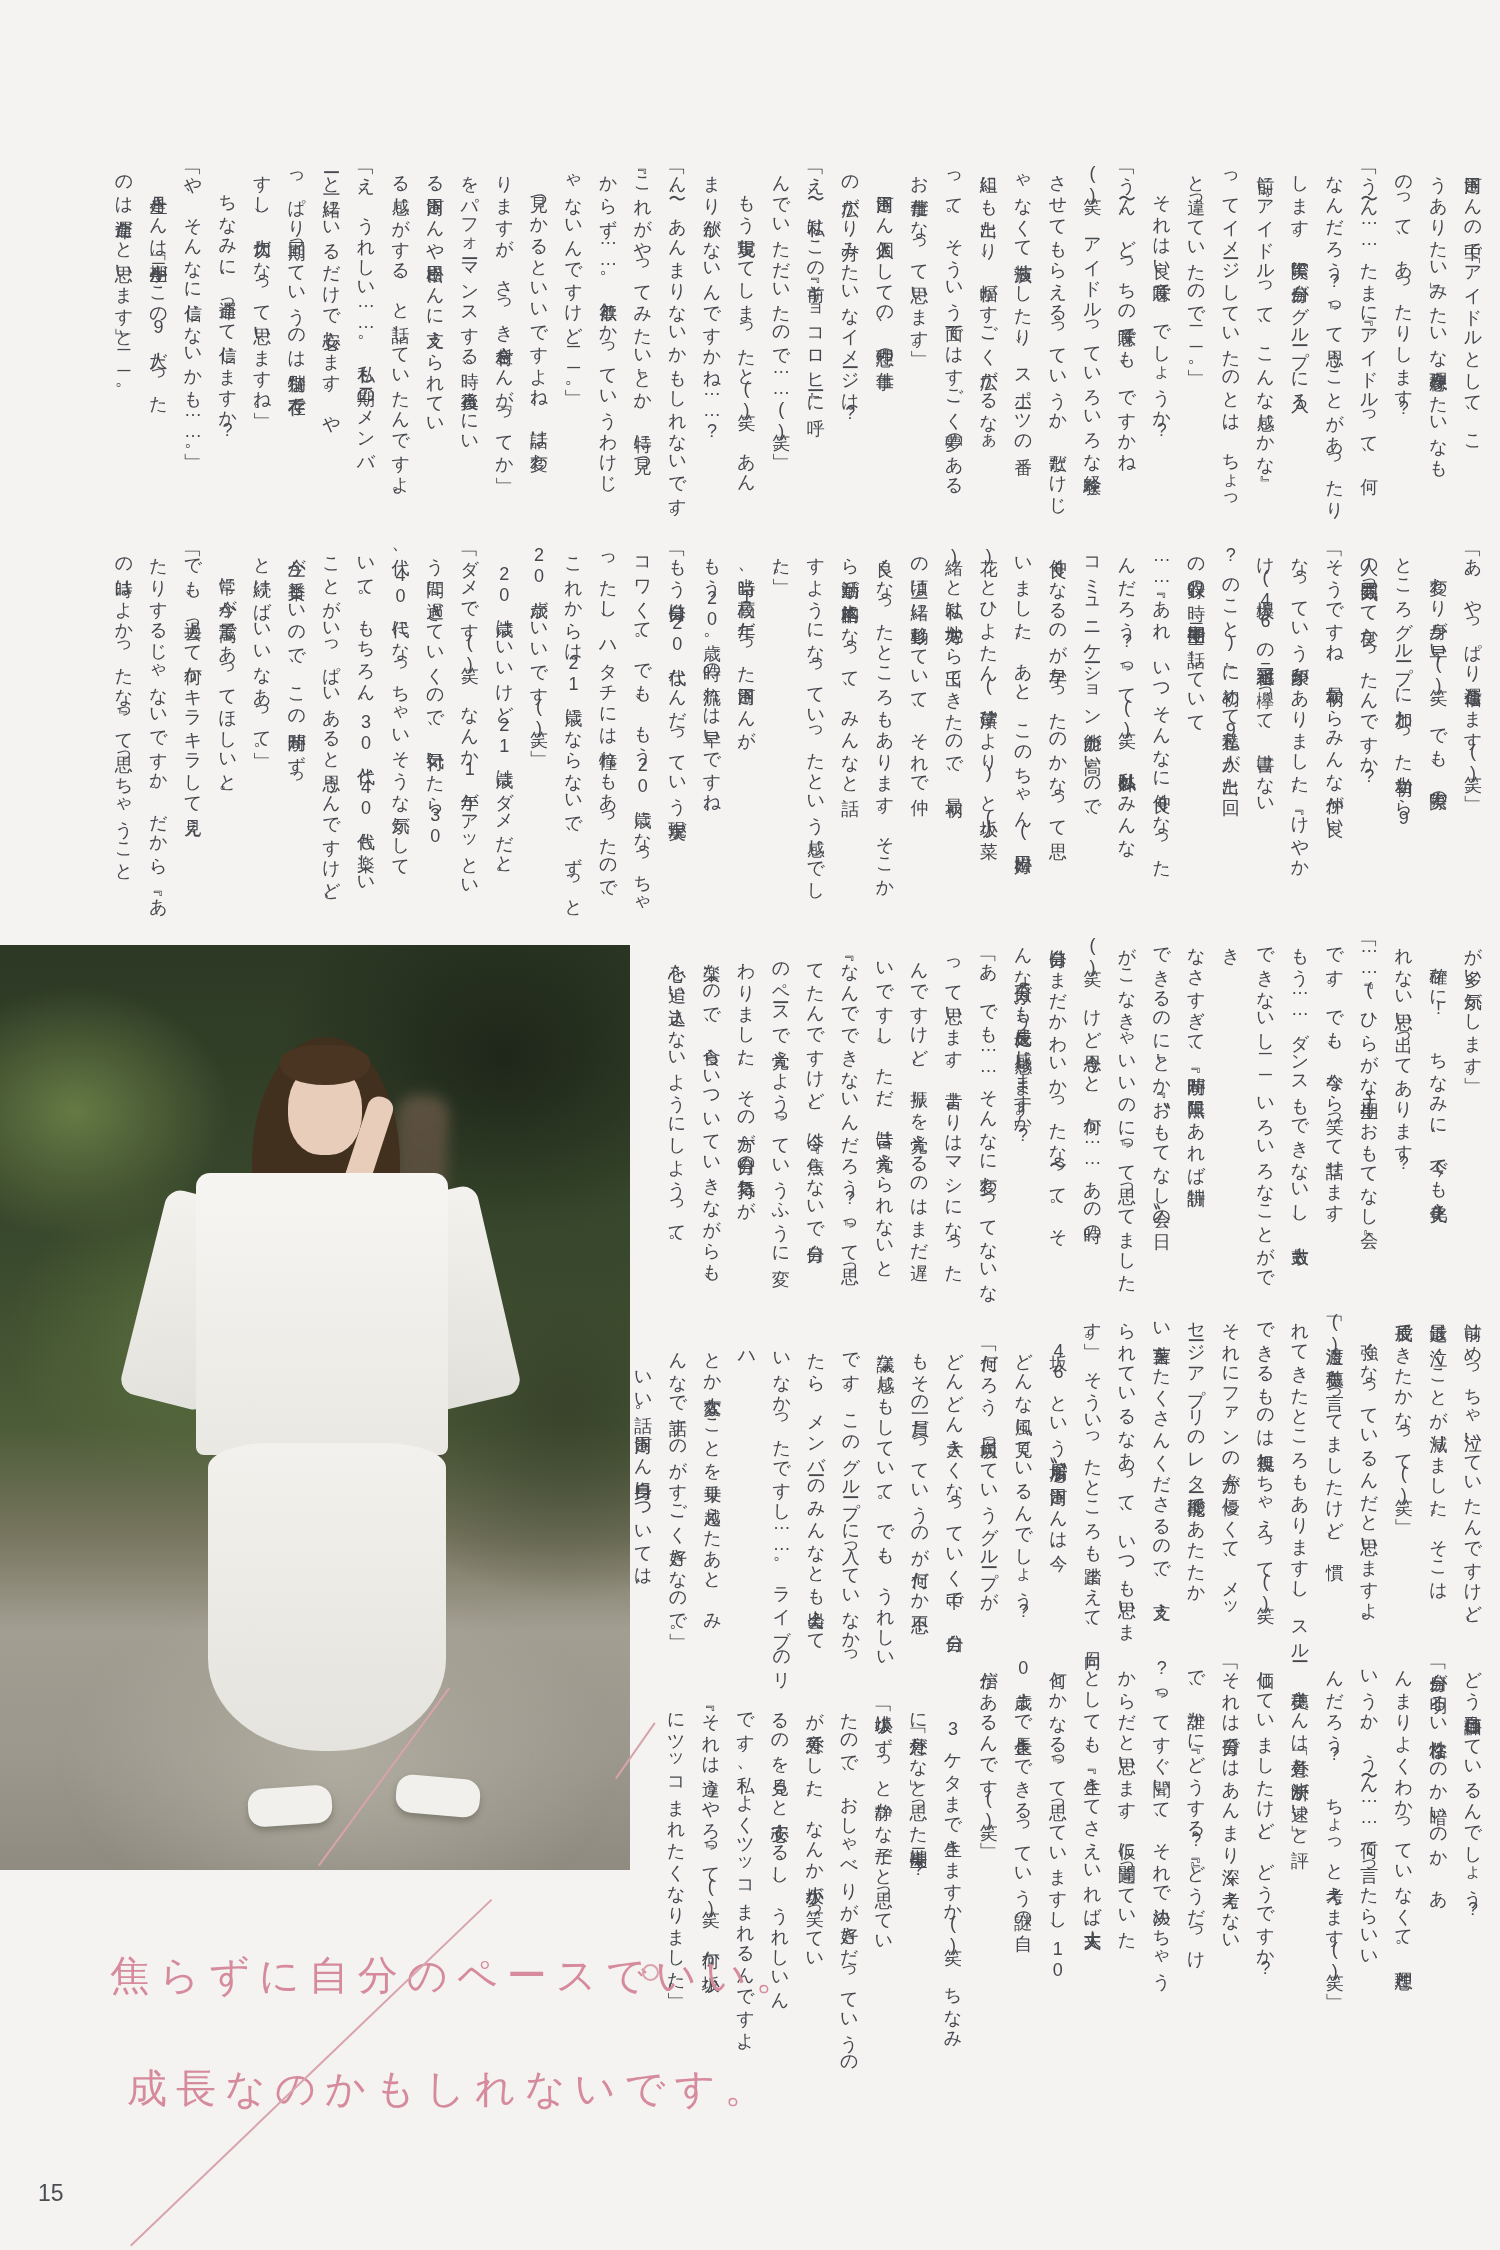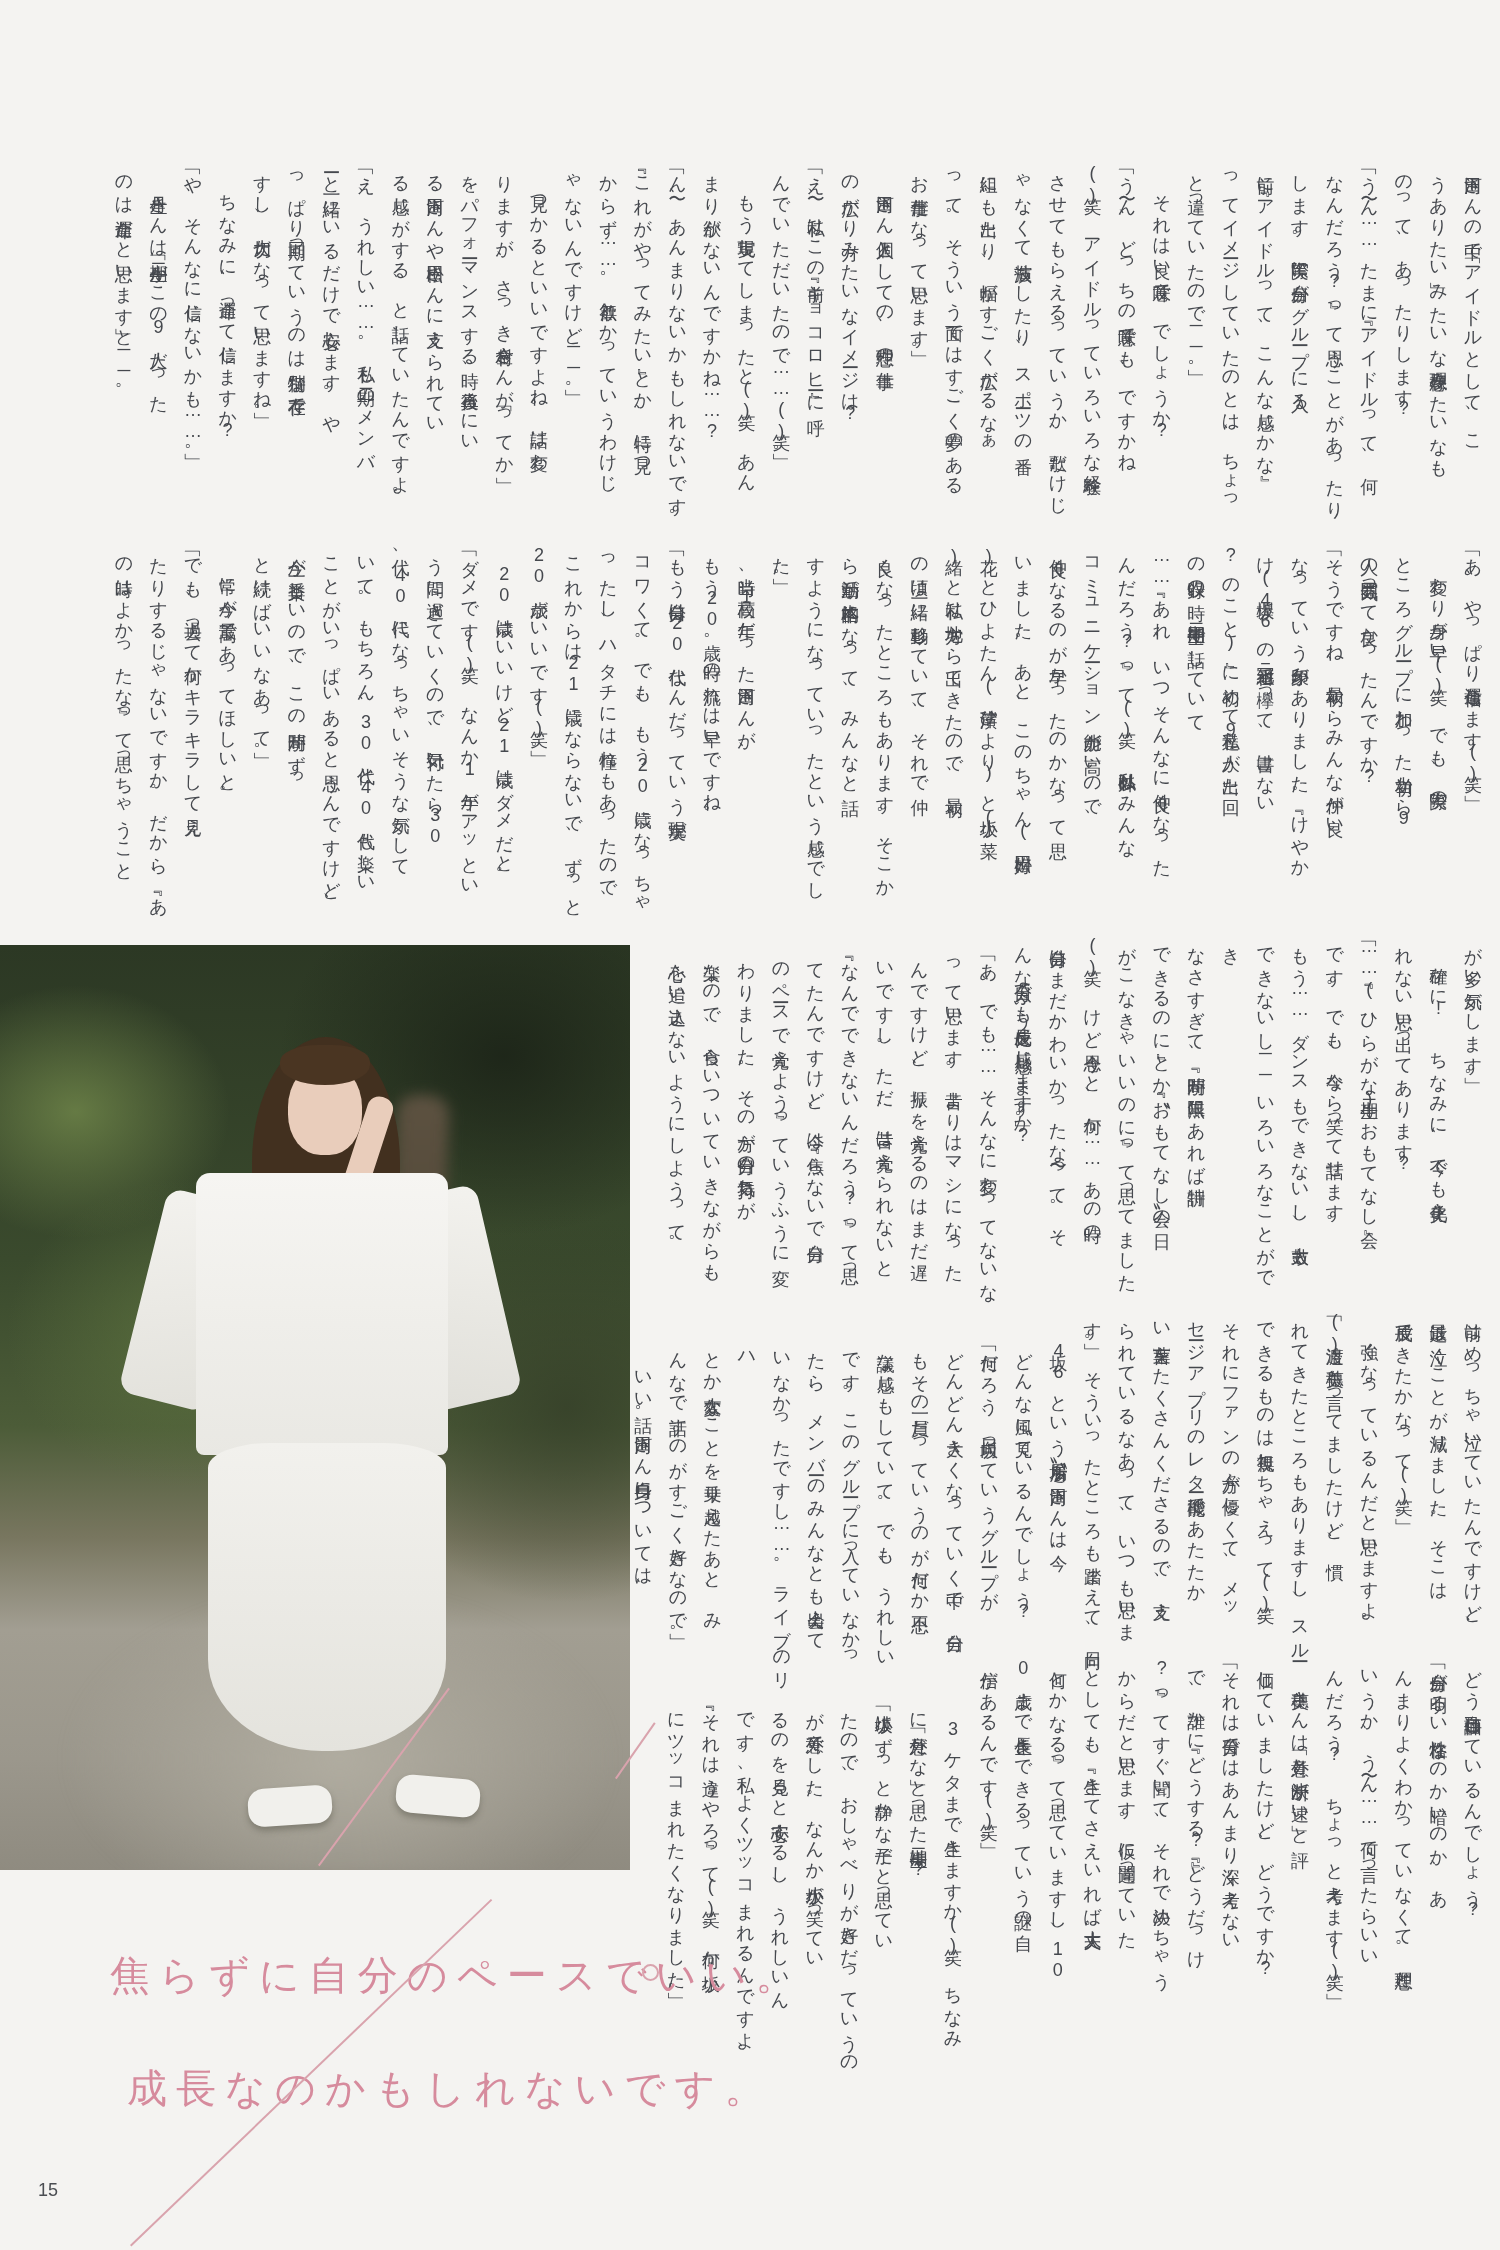--- a/index.html
+++ b/index.html
@@ -58,21 +58,21 @@
   
   .quote-line{
     position:absolute;
     font-family:"Liberation Serif",serif;
     font-size:40px;letter-spacing:9px;color:#d68b9d;white-space:nowrap;
   }
   
   .pink-seg{position:absolute;height:2px;background:#d9a3ad;transform-origin:0 0;}
   #pink-ring{position:absolute;left:642px;top:1964px;width:13px;height:13px;
     border:2px solid #d9a3ad;border-radius:50%;}
-  #page-number{position:absolute;left:38px;top:2180px;font-size:18px;color:#4a4d52;}
+  #page-number{position:absolute;left:38px;top:2180px;font-size:23px;color:#4a4d52;}
 </style>
 </head>
 <body>
 
 <div id="magazine-page">
 
   <div class="vtext" style="top:163px;right:10px;height:372px;">河田さんの中で「アイドルとして、こ
 うありたい」みたいな理想像みたいなも
 のって、あったりします?
 「う〜ん……たまに『アイドルって、何

